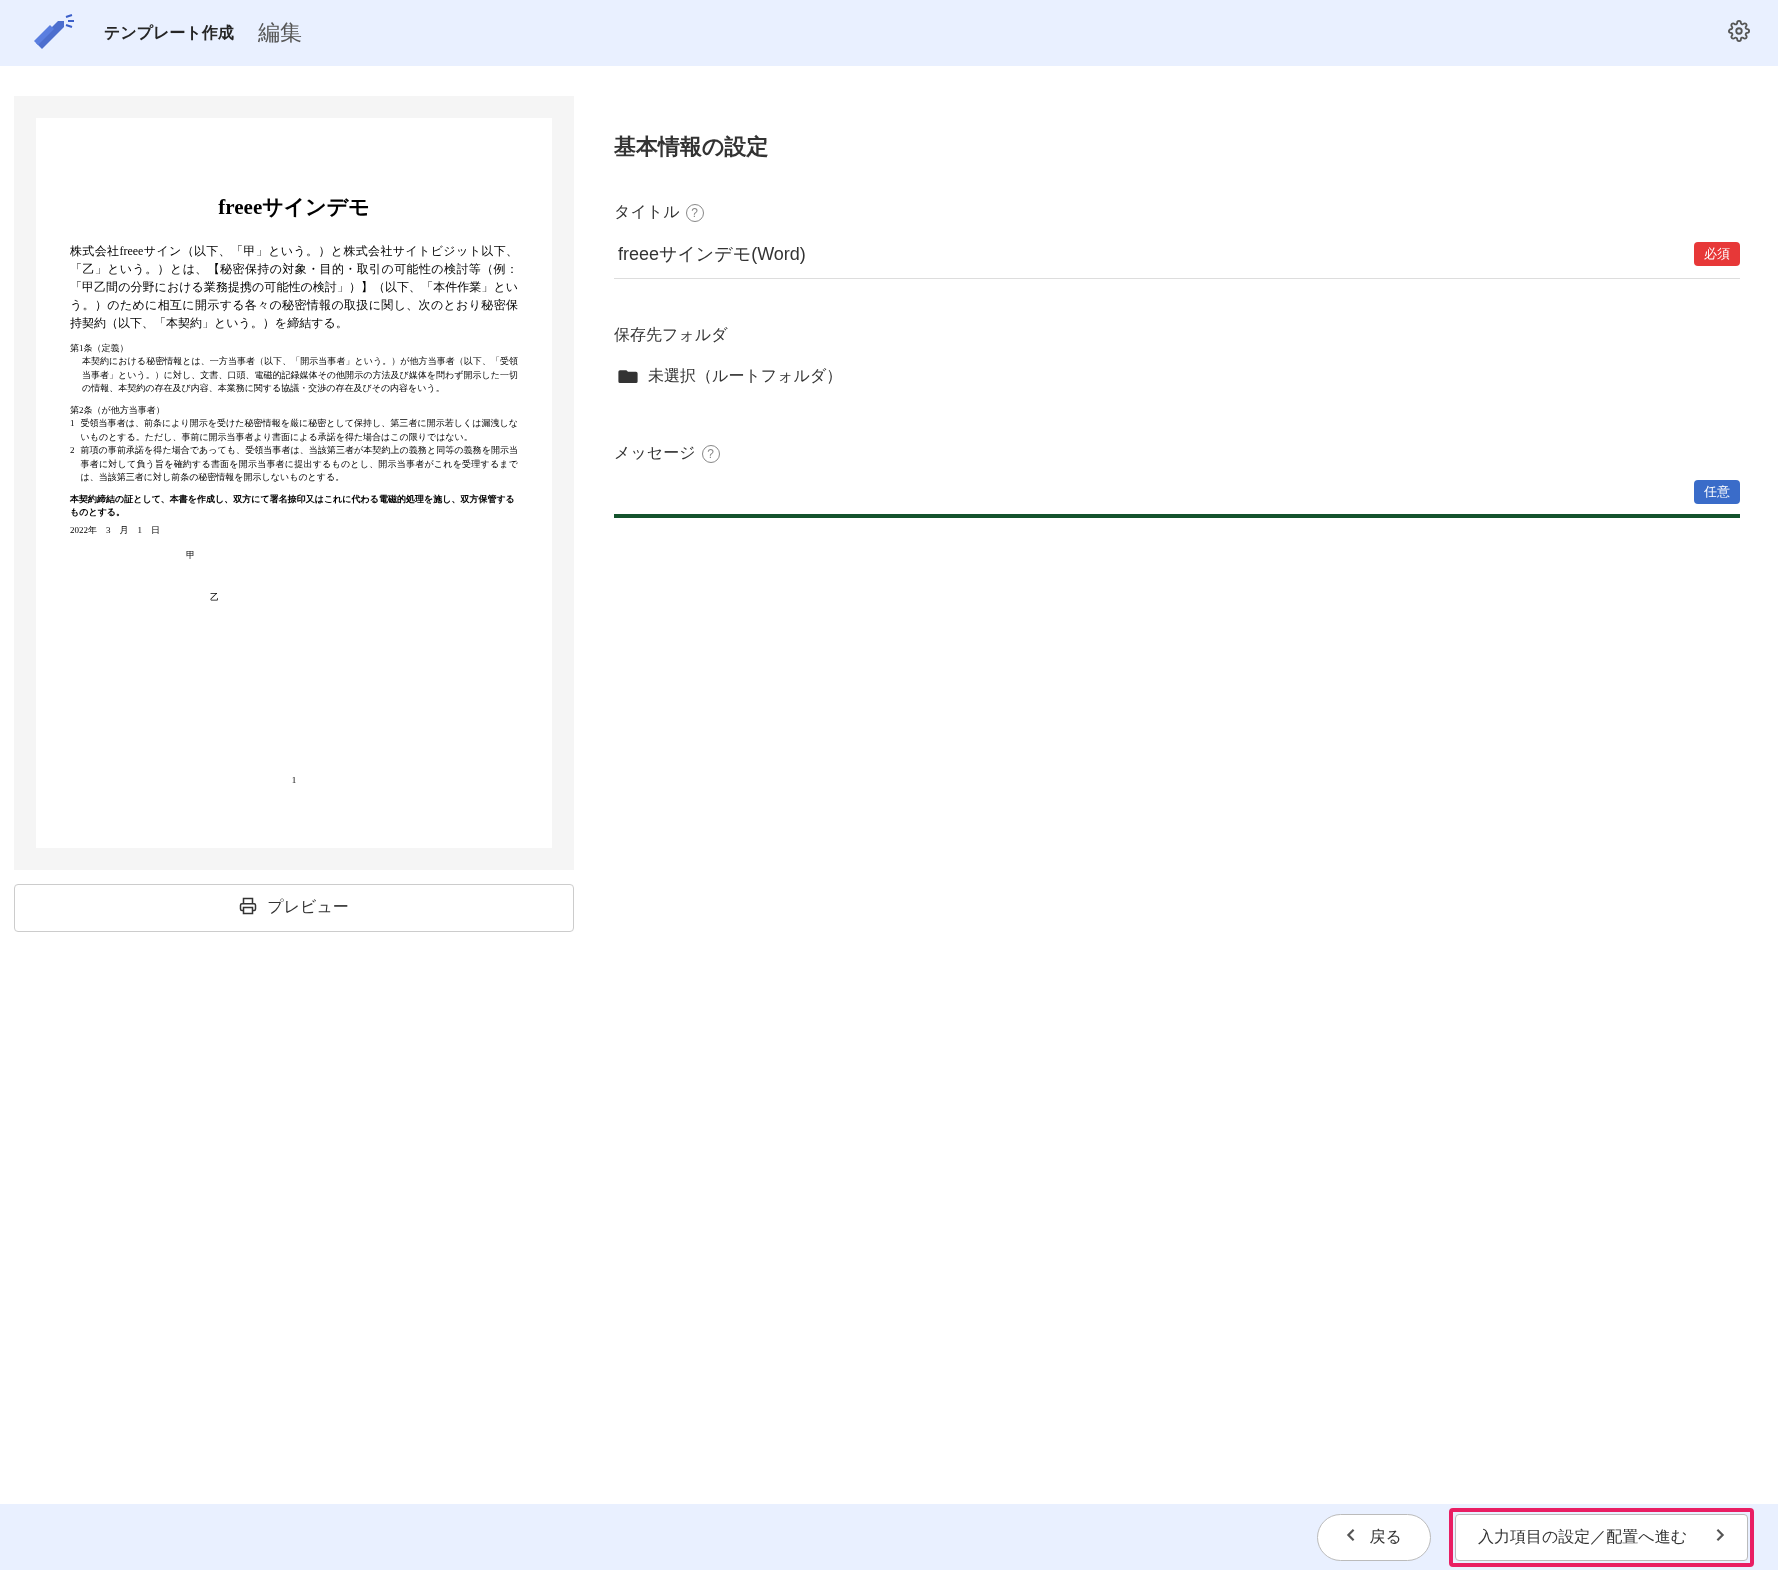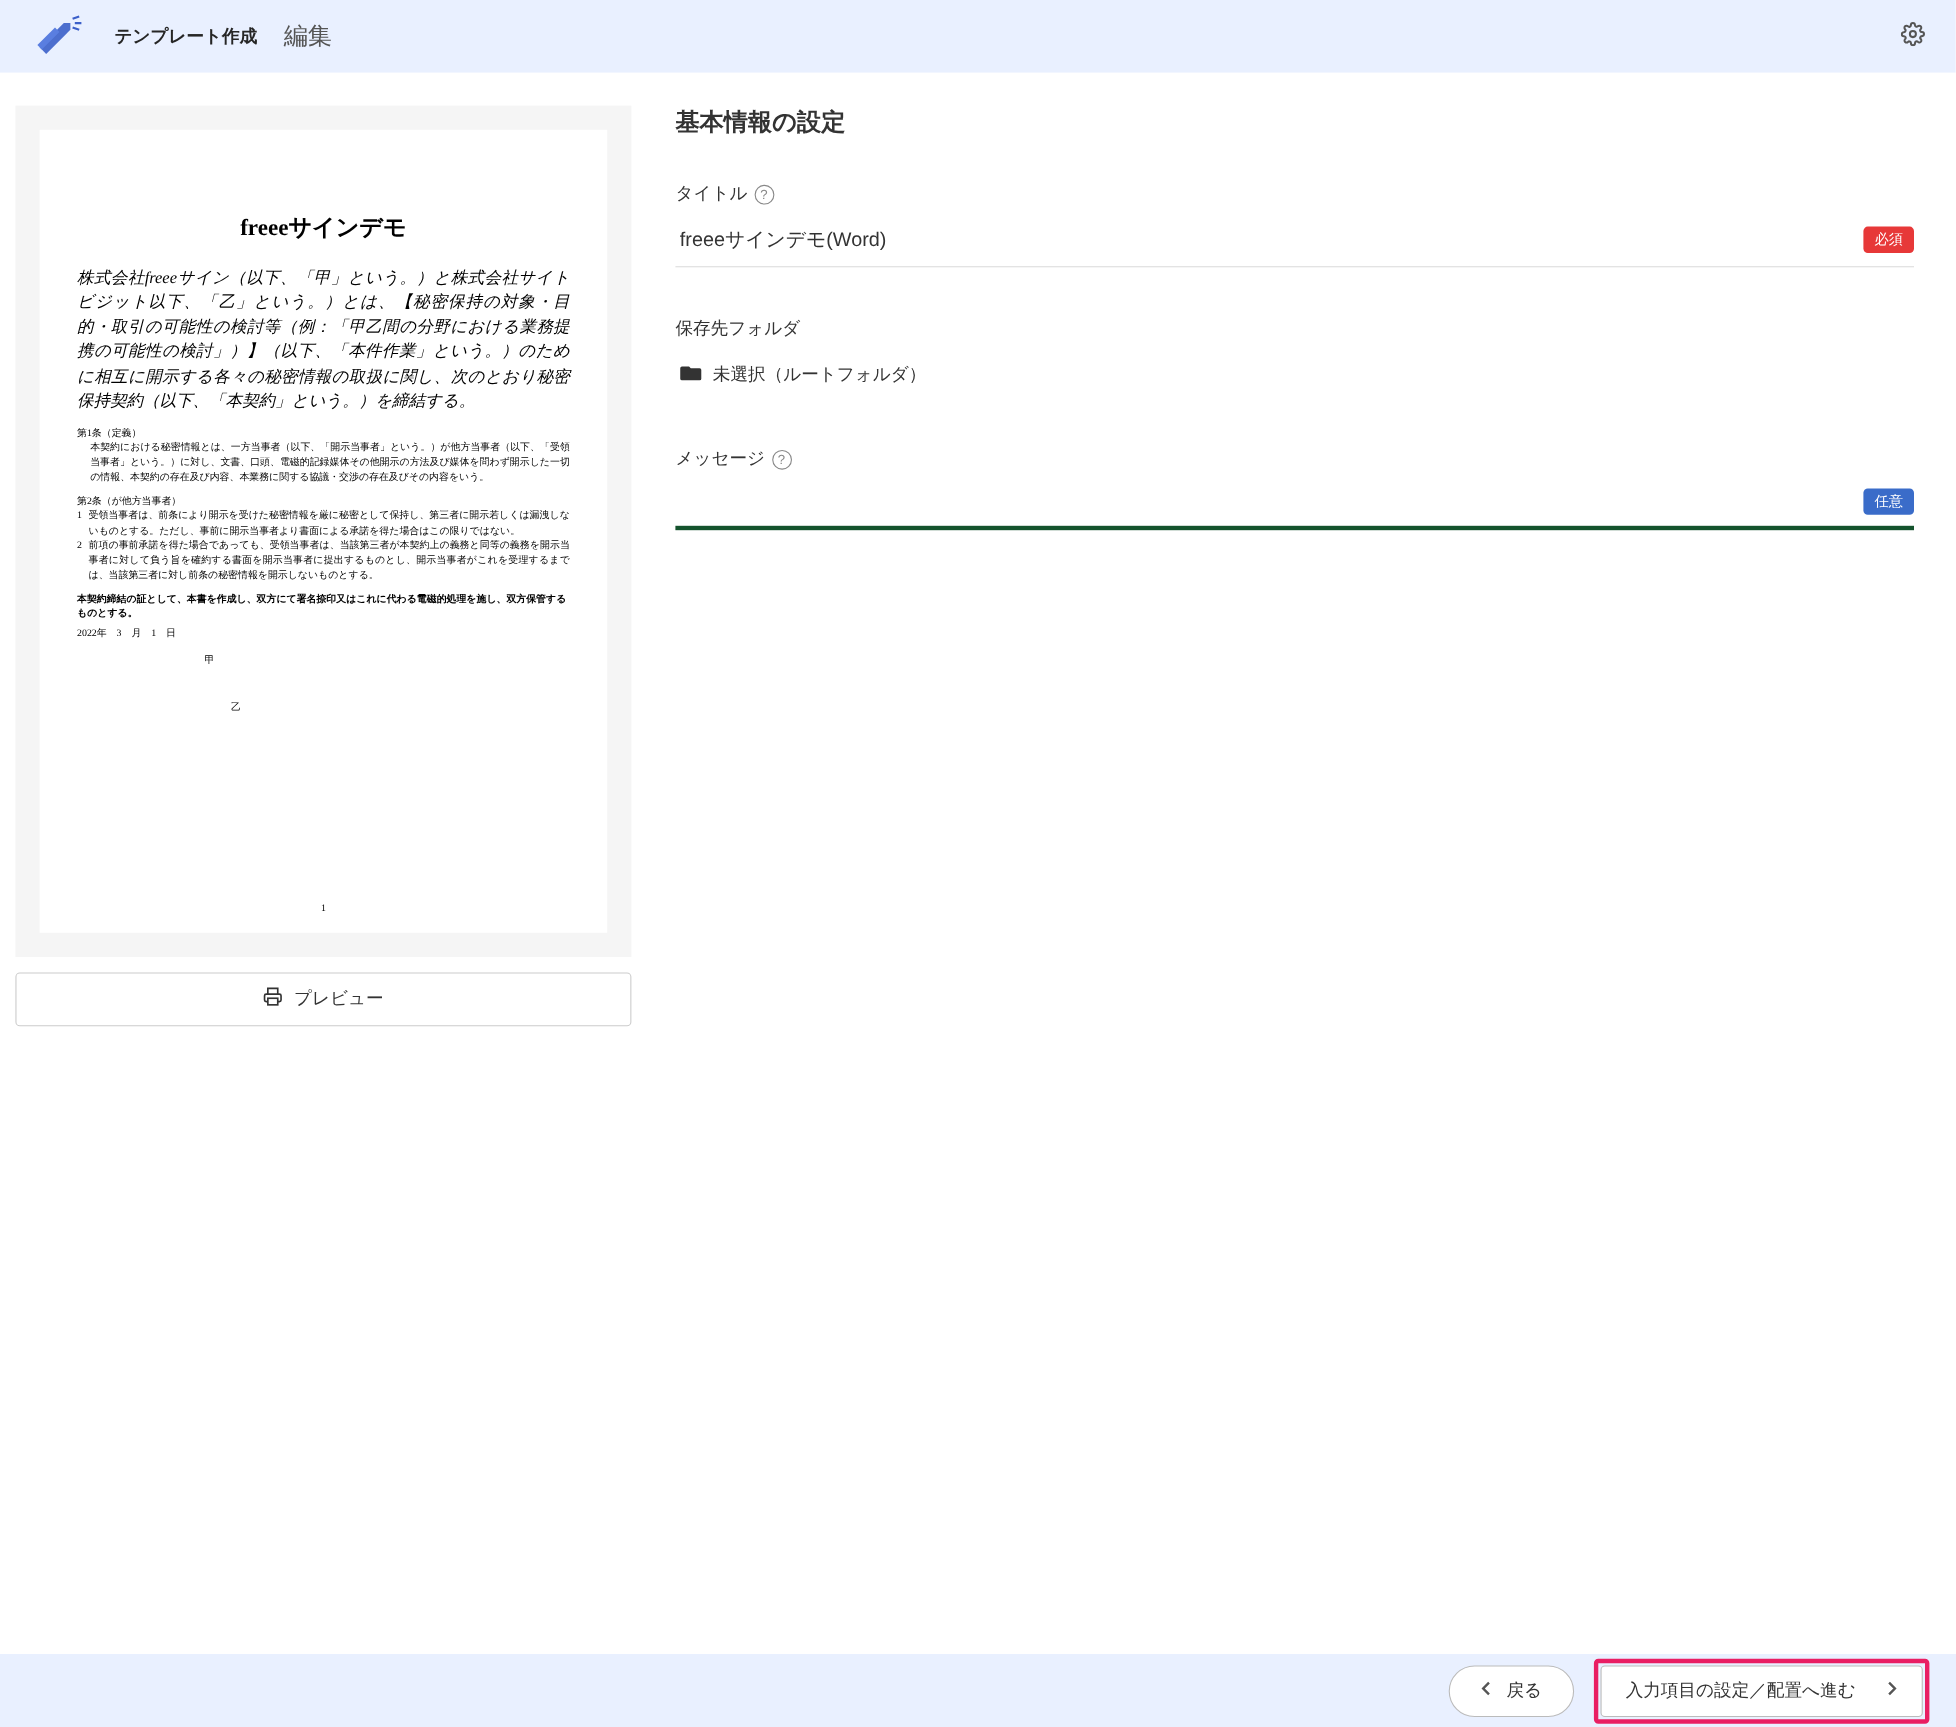--- a/index.html
+++ b/index.html
@@ -72,25 +72,24 @@
       overflow: hidden;
     }
     .doc-title {
       font-size: 21px;
       font-weight: bold;
       text-align: center;
       margin-bottom: 18px;
       font-family: serif;
     }
     .doc-para {
-      font-size: 15px;
+      font-size: 12px;
       margin-bottom: 10px;
       text-align: justify;
       font-family: serif;
-      font-style: italic;
     }
     .doc-article-header {
       font-size: 9px;
       font-family: serif;
       margin-top: 2px;
     }
     .doc-indent {
       padding-left: 12px;
       font-family: Liberation Serif, serif;
       font-size: 9px;
@@ -155,20 +154,21 @@
     }
     .right-panel {
       flex: 1;
       padding-right: 24px;
     }
     .section-title {
       font-size: 22px;
       font-weight: 600;
       color: #333;
       margin-bottom: 40px;
+      margin-top: 36px;
     }
     .form-group {
       margin-bottom: 46px;
     }
     .form-label {
       font-size: 16px;
       color: #333;
       margin-bottom: 14px;
       display: flex;
       align-items: center;

